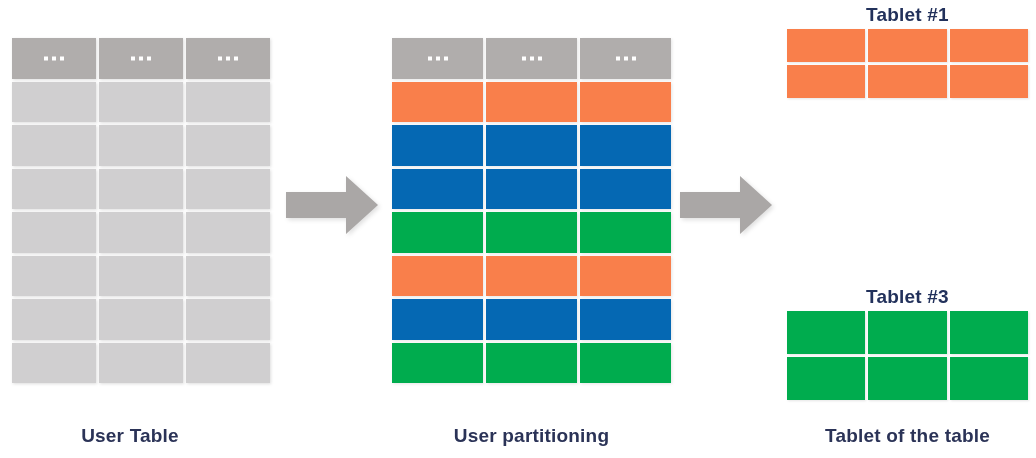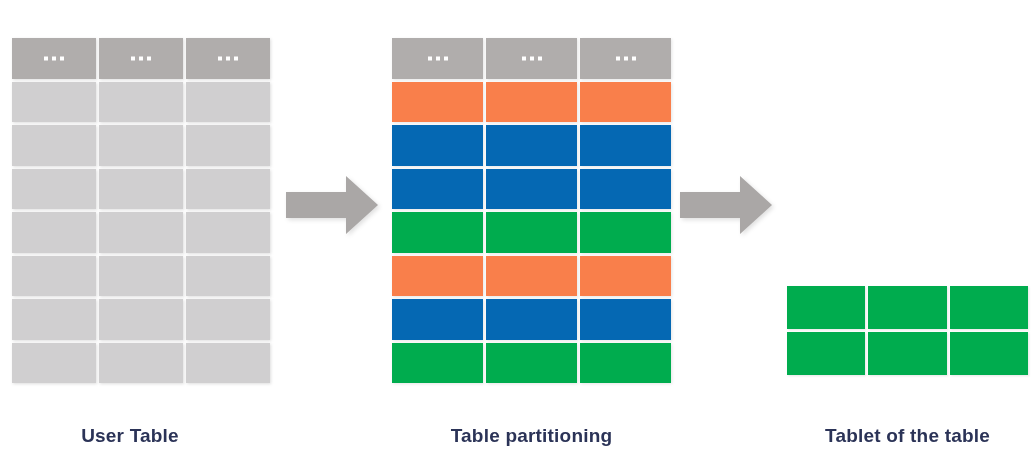--- a/index.html
+++ b/index.html
@@ -244,34 +244,50 @@
         <div class="grid-cell " style="background: rgb(0, 172, 78);"></div>
       </div>
     </div>
 
   <div class="arrow" id="arrow-2">
     <svg viewBox="0 0 92 58" width="92" height="58" xmlns="http://www.w3.org/2000/svg">
       <polygon points="0,16 60,16 60,0 92,29 60,58 60,42 0,42" fill="#aaa7a6"></polygon>
     </svg>
   </div>
 
+  <div class="tablet-group" id="tablet-1">
+    <div class="tablet-label">Tablet #1</div>
+    <div class="tablet-table">
+        <div class="grid-row">
+          <div class="grid-cell" style="background: rgb(249, 127, 75);"></div>
+          <div class="grid-cell" style="background: rgb(249, 127, 75);"></div>
+          <div class="grid-cell" style="background: rgb(249, 127, 75);"></div>
+        </div>
+        <div class="grid-row">
+          <div class="grid-cell" style="background: rgb(249, 127, 75);"></div>
+          <div class="grid-cell" style="background: rgb(249, 127, 75);"></div>
+          <div class="grid-cell" style="background: rgb(249, 127, 75);"></div>
+        </div>
+      </div>
+  </div>
 
 
   <div class="tablet-group" id="tablet-3">
+    <div class="tablet-label">Tablet #3</div>
     <div class="tablet-table">
         <div class="grid-row">
           <div class="grid-cell" style="background: rgb(0, 172, 78);"></div>
           <div class="grid-cell" style="background: rgb(0, 172, 78);"></div>
           <div class="grid-cell" style="background: rgb(0, 172, 78);"></div>
         </div>
         <div class="grid-row">
           <div class="grid-cell" style="background: rgb(0, 172, 78);"></div>
           <div class="grid-cell" style="background: rgb(0, 172, 78);"></div>
           <div class="grid-cell" style="background: rgb(0, 172, 78);"></div>
         </div>
       </div>
   </div>
 
   <div class="caption" id="caption-user">User Table</div>
-  <div class="caption" id="caption-partition">Table partitioning</div>
+  <div class="caption" id="caption-partition">User partitioning</div>
   <div class="caption" id="caption-tablets">Tablet of the table</div>
 
 </div>
 
 </body></html>

